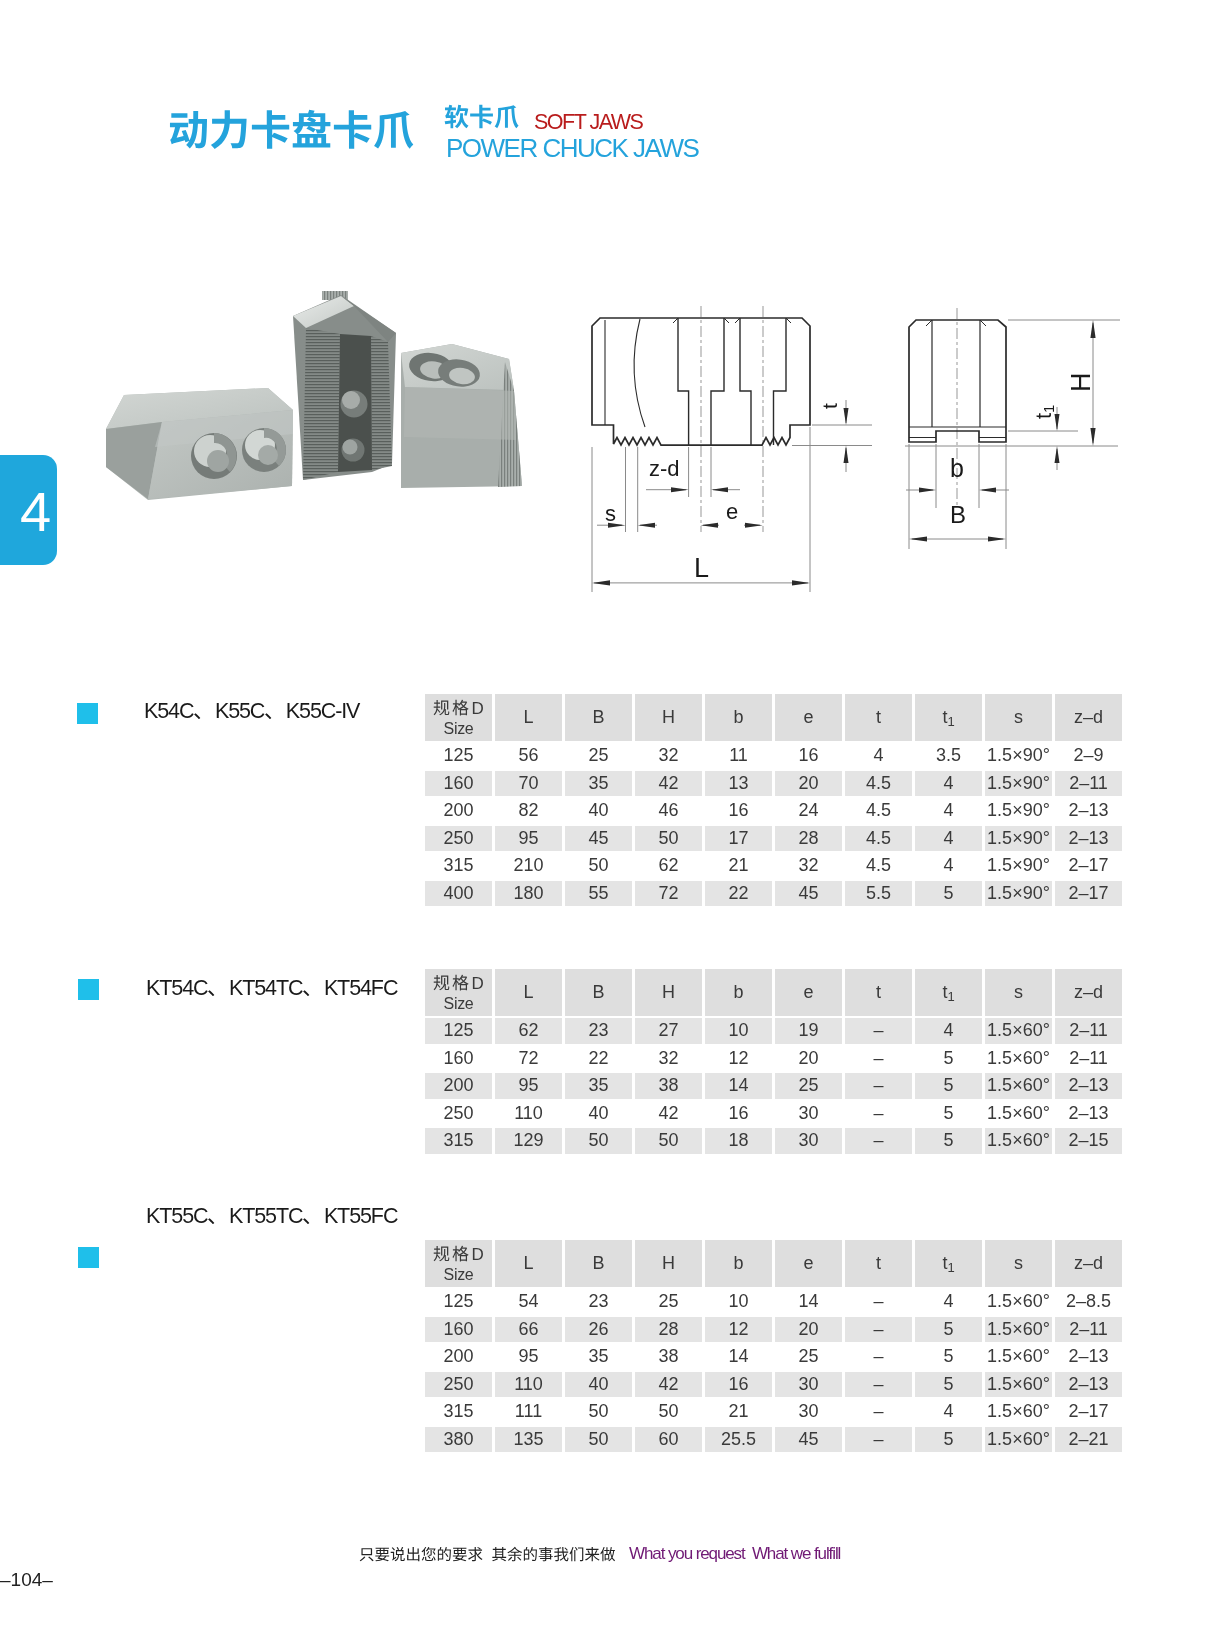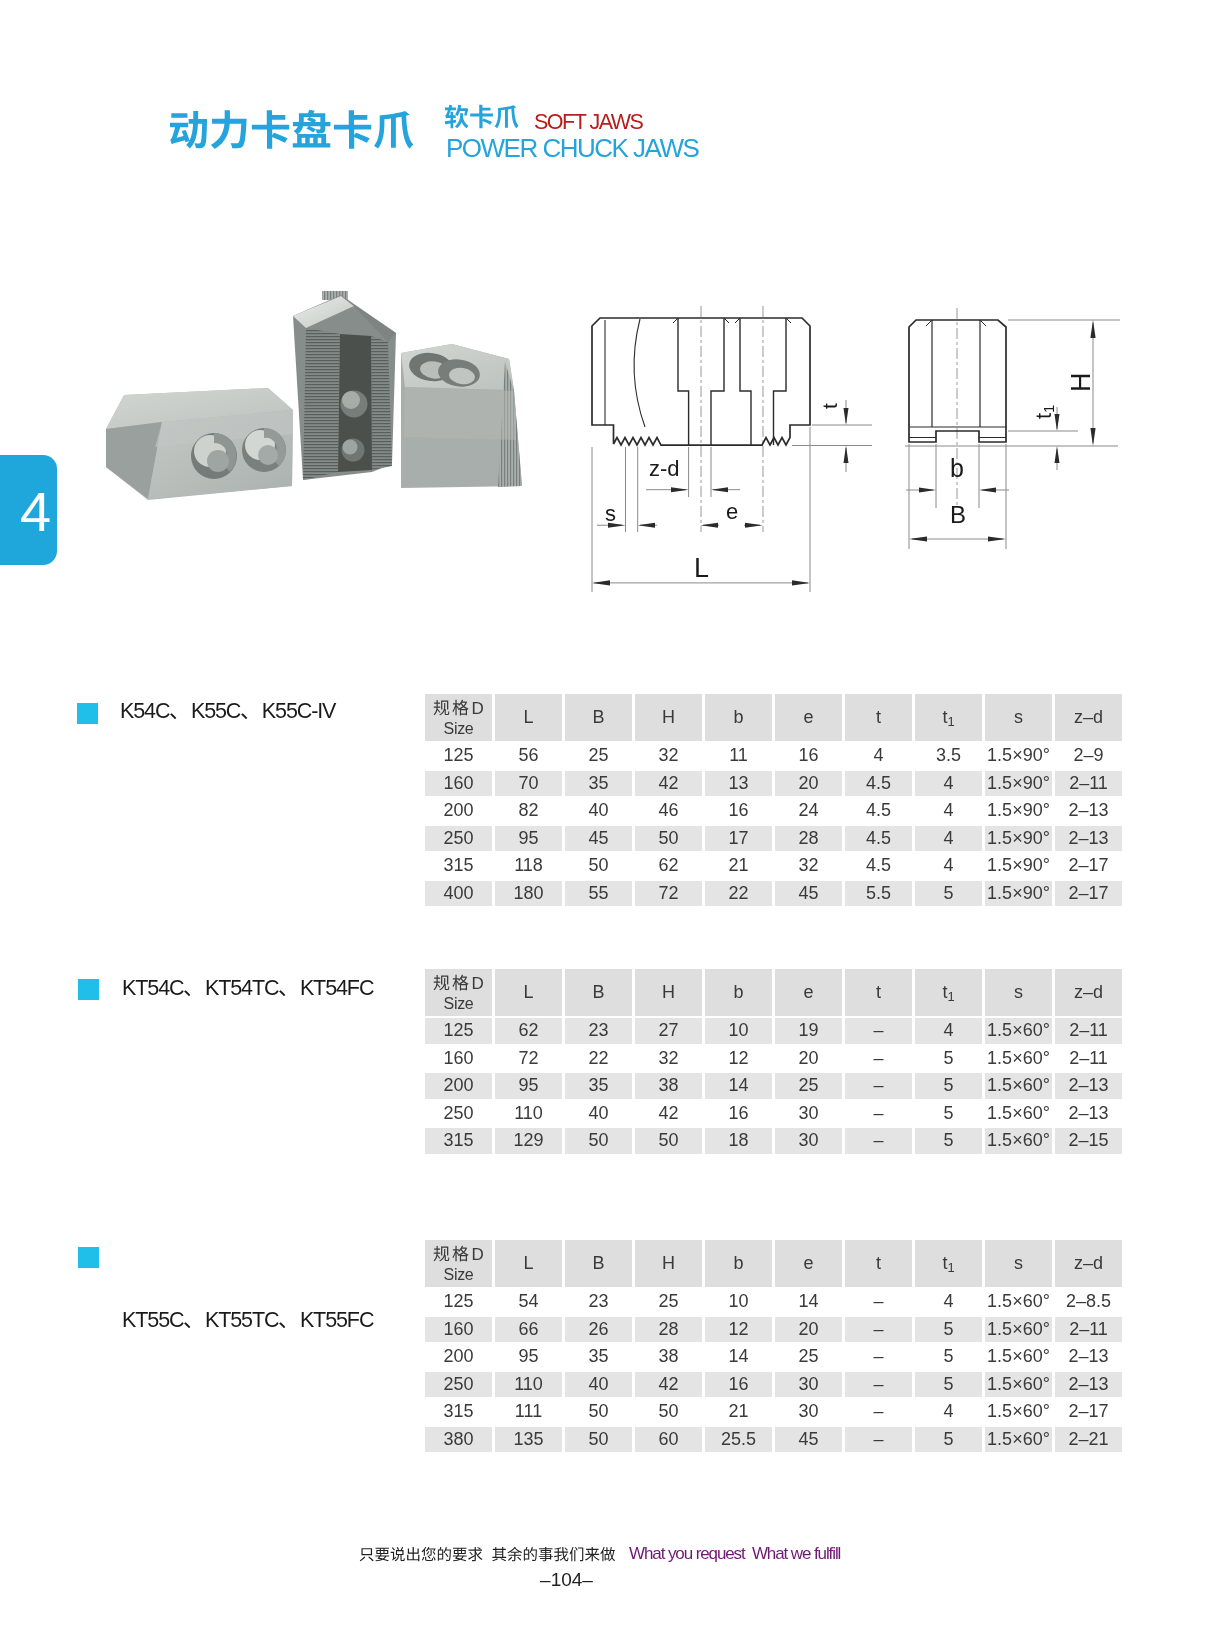--- a/index.html
+++ b/index.html
@@ -1,29 +1,29 @@
 <!DOCTYPE html>
 <html><head>
 <meta charset="utf-8">
 <style>
   html,body{margin:0;padding:0;}
   body{width:1207px;height:1649px;position:relative;background:#fff;
        font-family:"Liberation Sans",sans-serif;overflow:hidden;}
   .abs{position:absolute;}
   .bullet{position:absolute;width:21px;height:21px;background:#1FBFEA;}
-  .sect{position:absolute;font-size:21.5px;color:#1a1a1a;letter-spacing:-1.1px;}
+  .sect{position:absolute;font-size:21.5px;color:#1a1a1a;letter-spacing:-1.1px;margin-left:24px;}
   table.spec{border-collapse:separate;border-spacing:3px 2px;table-layout:fixed;}
   table.spec td,table.spec th{width:67px;padding:0;margin:0;text-align:center;
      font-weight:normal;color:#3a3a3a;font-size:18px;}
   table.spec th{background:#DEDEDE;height:47px;font-size:18px;}
   table.spec th.first{font-size:16px;line-height:19px;}
   table.spec td{height:25.5px;}
   table.spec sub{font-size:13px;vertical-align:-2.5px;}
   tr.g td{background:#E4E4E4;}
-  .footer2{position:absolute;width:1133px;text-align:center;top:1569px;
+  .footer2{position:absolute;width:1133px;text-align:left;top:1569px;
      font-size:19px;color:#222;}
 </style>
 </head>
 <body>
 
   <svg class="abs" style="left:167px;top:104px;" width="250" height="52" viewBox="0 0 250 52">
     <g fill="#24A3DC" transform="translate(1,41)">
       <path transform="translate(0.0,0) scale(0.04100,-0.04100)" d="M81 772V667H474V772ZM90 20 91 22V19C120 38 163 52 412 117L423 70L519 100C498 65 473 32 443 3C473 -16 513 -59 532 -88C674 53 716 264 730 517H833C824 203 814 81 792 53C781 40 772 37 755 37C733 37 691 37 643 41C663 8 677 -42 679 -76C731 -78 782 -78 814 -73C849 -66 872 -56 897 -21C931 25 941 172 951 578C951 593 952 632 952 632H734L736 832H617L616 632H504V517H612C605 358 584 220 525 111C507 180 468 286 432 367L335 341C351 303 367 260 381 217L211 177C243 255 274 345 295 431H492V540H48V431H172C150 325 115 223 102 193C86 156 72 133 52 127C66 97 84 42 90 20Z"></path>
       <path transform="translate(41.0,0) scale(0.04100,-0.04100)" d="M382 848V641H75V518H377C360 343 293 138 44 3C73 -19 118 -65 138 -95C419 64 490 310 506 518H787C772 219 752 87 720 56C707 43 695 40 674 40C647 40 588 40 525 45C548 11 565 -43 566 -79C627 -81 690 -82 727 -76C771 -71 800 -60 830 -22C875 32 894 183 915 584C916 600 917 641 917 641H510V848Z"></path>
       <path transform="translate(82.0,0) scale(0.04100,-0.04100)" d="M409 850V496H46V377H414V-89H542V196C644 153 783 91 851 54L919 162C840 200 683 261 584 298L542 236V377H957V496H536V616H861V731H536V850Z"></path>
@@ -287,21 +287,21 @@
           <td>50</td>
           <td>17</td>
           <td>28</td>
           <td>4.5</td>
           <td>4</td>
           <td>1.5×90°</td>
           <td>2–13</td>
         </tr>
       <tr>
           <td>315</td>
-          <td>118</td>
+          <td>210</td>
           <td>50</td>
           <td>62</td>
           <td>21</td>
           <td>32</td>
           <td>4.5</td>
           <td>4</td>
           <td>1.5×90°</td>
           <td>2–17</td>
         </tr>
       <tr class="g">
@@ -414,21 +414,21 @@
           <td>–</td>
           <td>5</td>
           <td>1.5×60°</td>
           <td>2–15</td>
         </tr>
     </tbody>
     </table>
   </div>
 
   <div class="bullet" style="left:78px;top:1247px;"></div>
-  <div class="sect" style="left:122px;top:1308px;">KT55C<svg width="21.5" height="8" viewBox="0 -7 21.5 8" style="vertical-align:-1px;">
+  <div class="sect" style="left:122px;top:1204px;">KT55C<svg width="21.5" height="8" viewBox="0 -7 21.5 8" style="vertical-align:-1px;">
       <g fill="#1a1a1a">
         <path transform="scale(0.02150,-0.02150)" d="M273 -56 341 2C279 75 189 166 117 224L52 167C123 109 209 23 273 -56Z"></path>
       </g>
     </svg>KT55TC<svg width="21.5" height="8" viewBox="0 -7 21.5 8" style="vertical-align:-1px;">
       <g fill="#1a1a1a">
         <path transform="scale(0.02150,-0.02150)" d="M273 -56 341 2C279 75 189 166 117 224L52 167C123 109 209 23 273 -56Z"></path>
       </g>
     </svg>KT55FC</div>
   <div class="abs" style="left:422px;top:1238px;">
     <table class="spec">

